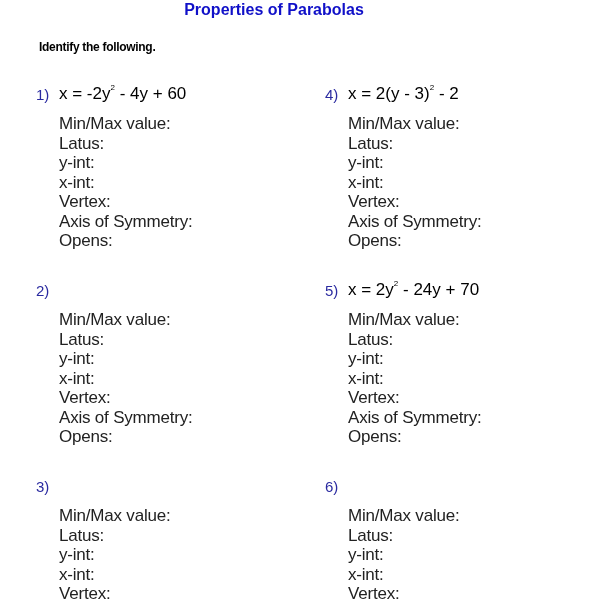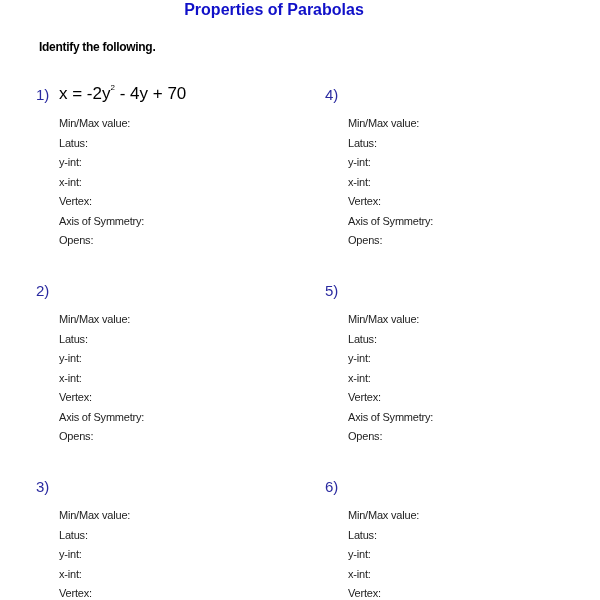--- a/index.html
+++ b/index.html
@@ -5,33 +5,33 @@
   html, body { margin:0; padding:0; background:#ffffff; }
   body { width:600px; height:600px; position:relative; overflow:hidden; font-family:"Liberation Sans", sans-serif; color:#000; }
   .title { position:absolute; top:1px; left:0; width:548px; text-align:center; color:#1010c8; font-weight:bold; font-size:16px; }
   .instr { position:absolute; top:40px; left:39px; font-weight:bold; font-size:12px; letter-spacing:-0.3px; }
   .problem { position:absolute; width:280px; }
   .prob-head { position:relative; height:26px; }
   .num { position:absolute; left:0; top:2px; color:#2a2aa0; font-size:15px; }
   .eq { position:absolute; left:23px; top:0; font-size:17px; white-space:nowrap; }
   .eq sup { font-size:8px; vertical-align:top; position:relative; top:-1px; }
   .fields { position:absolute; left:23px; top:30px; }
-  .field { font-size:11px; height:19.5px; line-height:19.5px; color:#222; letter-spacing:-0.2px; white-space:nowrap; }
+  .field { font-size:17px; height:19.5px; line-height:19.5px; color:#222; letter-spacing:-0.2px; white-space:nowrap; }
 </style>
 </head>
 <body>
 
 <div class="title">Properties of Parabolas</div>
 <div class="instr">Identify the following.</div>
 
 <div id="problems">
     <div class="problem" style="left: 36px; top: 84px;">
       <div class="prob-head">
         <span class="num">1)</span>
-        <span class="eq"><span>x = -2y</span><sup>2</sup><span style="white-space:pre"> - 4y + 70</span></span>
+        <span class="eq"><span>x = -2y</span><sup>2</sup><span style="white-space:pre"> - 4y + 60</span></span>
       </div>
       <div class="fields">
         <div class="field">Min/Max value:</div>
         <div class="field">Latus:</div>
         <div class="field">y-int:</div>
         <div class="field">x-int:</div>
         <div class="field">Vertex:</div>
         <div class="field">Axis of Symmetry:</div>
         <div class="field">Opens:</div>
       </div>
@@ -58,34 +58,36 @@
         <div class="field">Min/Max value:</div>
         <div class="field">Latus:</div>
         <div class="field">y-int:</div>
         <div class="field">x-int:</div>
         <div class="field">Vertex:</div>
       </div>
     </div>
     <div class="problem" style="left: 325px; top: 84px;">
       <div class="prob-head">
         <span class="num">4)</span>
+        <span class="eq"><span>x = 2(y - 3)</span><sup>2</sup><span style="white-space:pre"> - 2</span></span>
       </div>
       <div class="fields">
         <div class="field">Min/Max value:</div>
         <div class="field">Latus:</div>
         <div class="field">y-int:</div>
         <div class="field">x-int:</div>
         <div class="field">Vertex:</div>
         <div class="field">Axis of Symmetry:</div>
         <div class="field">Opens:</div>
       </div>
     </div>
     <div class="problem" style="left: 325px; top: 280px;">
       <div class="prob-head">
         <span class="num">5)</span>
+        <span class="eq"><span>x = 2y</span><sup>2</sup><span style="white-space:pre"> - 24y + 70</span></span>
       </div>
       <div class="fields">
         <div class="field">Min/Max value:</div>
         <div class="field">Latus:</div>
         <div class="field">y-int:</div>
         <div class="field">x-int:</div>
         <div class="field">Vertex:</div>
         <div class="field">Axis of Symmetry:</div>
         <div class="field">Opens:</div>
       </div>

